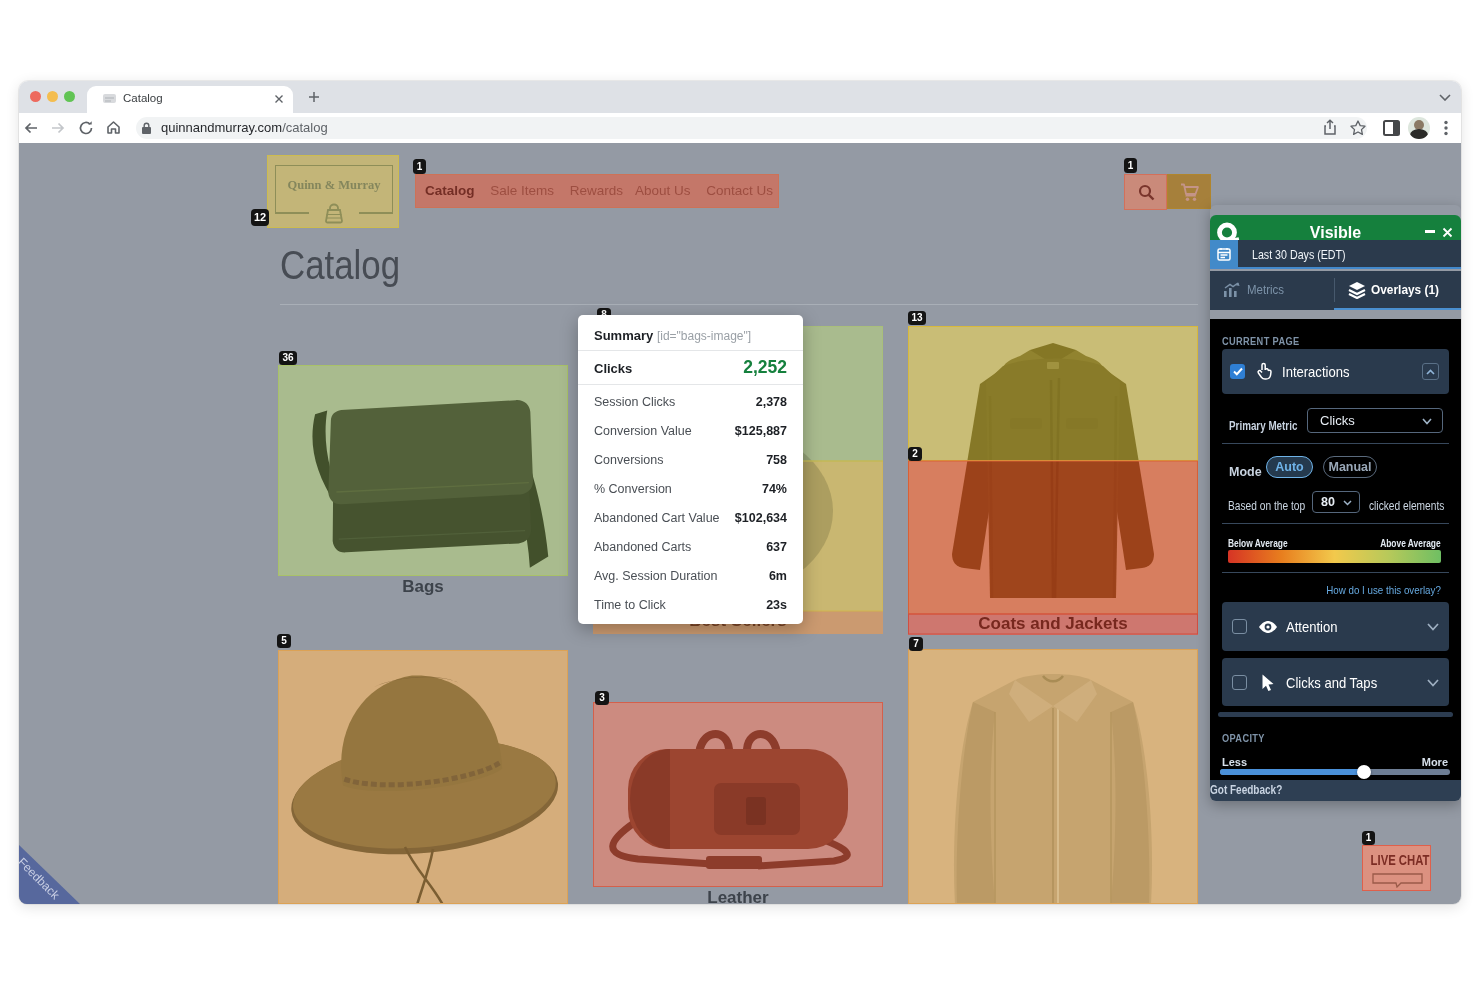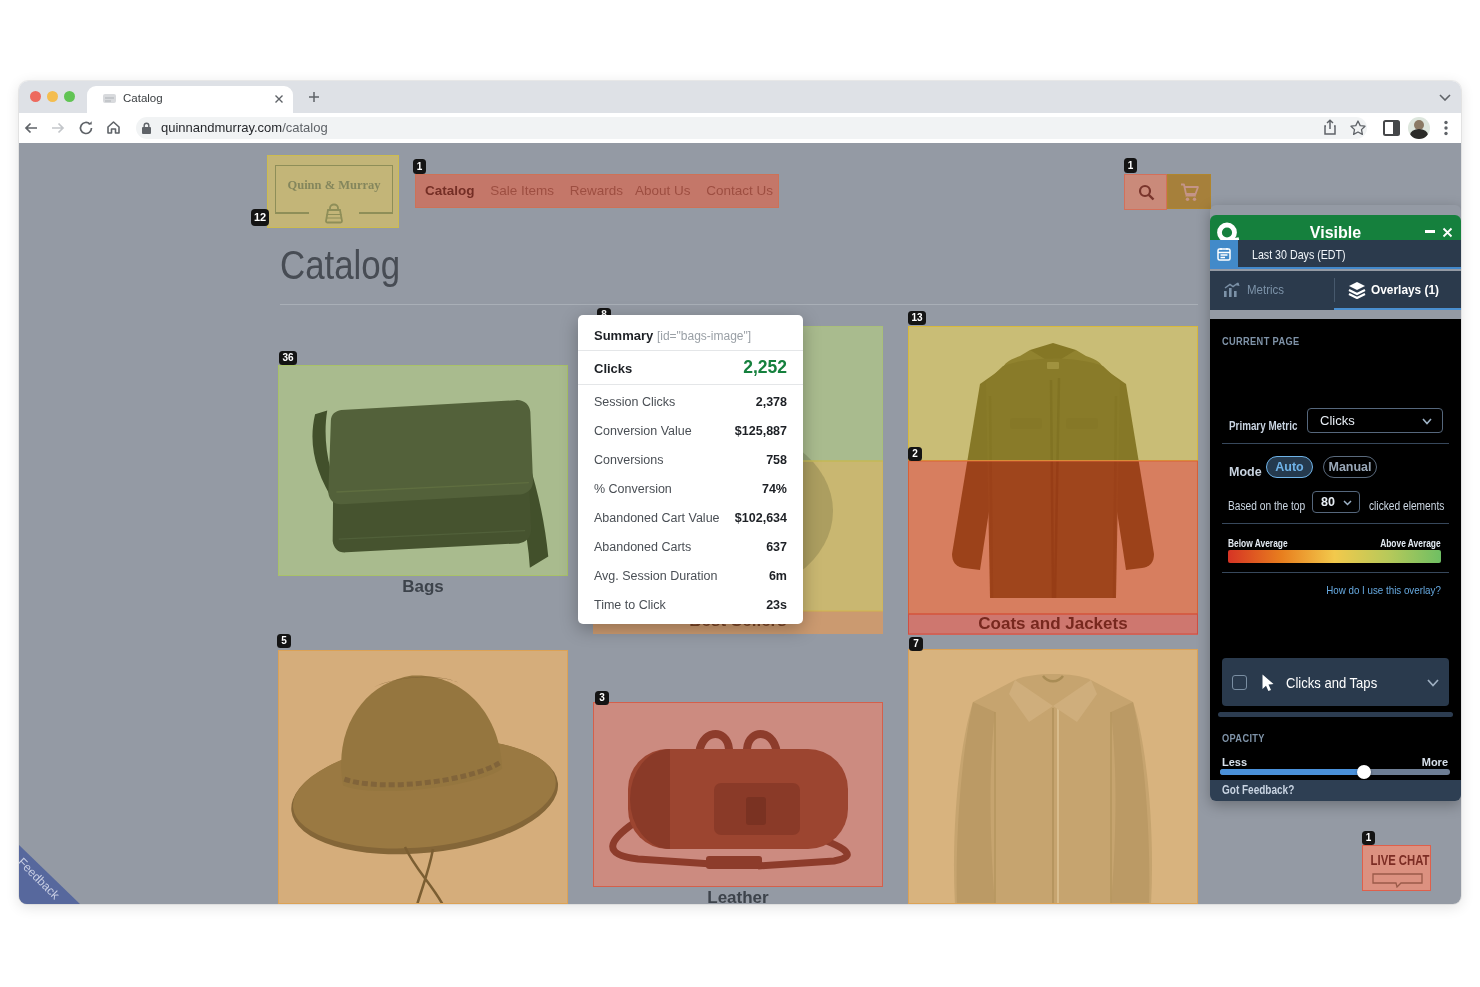--- a/index.html
+++ b/index.html
@@ -22,21 +22,21 @@
   svg { display:block; }
   
   #panel { position:absolute; left:1191px; top:62px; width:251px; height:596px; z-index:20; border-radius:6px; box-shadow:0 4px 14px rgba(0,0,0,0.28); font-family:"Liberation Sans", sans-serif; }
   #phead { position:absolute; left:0; top:10px; width:251px; height:35px; background:#15803d; border-radius:6px 6px 0 0; }
   #ptitle { position:absolute; left:0; top:9px; width:251px; text-align:center; color:#fff; font-weight:bold; font-size:16px; }
   #pdate { position:absolute; left:0; top:35px; width:251px; height:29px; background:#2b3a4c; border-bottom:2px solid #4389cb; }
   #pcal { position:absolute; left:0; top:0; width:28px; height:27px; background:#428ac9; }
   #pdatetext { position:absolute; left:42px; top:7px; color:#f2f6fa; font-size:13px; transform:scaleX(0.82); transform-origin:0 50%; white-space:nowrap; }
   #ptabs { position:absolute; left:0; top:66px; width:251px; height:39px; background:#2b3a4c; }
   #pbody { position:absolute; left:0; top:105px; width:251px; height:470px; background:#000000;margin-top:9px; }
-  #pfoot { position:absolute; left:0; top:575px; width:251px; height:21px; background:#2e3f53; border-radius:0 0 6px 6px; color:#c9d4e2; font-weight:bold; font-size:12.5px; line-height:21px; padding-left:12px; }
+  #pfoot { position:absolute; left:0; top:575px; width:251px; height:21px; background:#2e3f53; border-radius:0 0 6px 6px; color:#c9d4e2; font-weight:bold; font-size:12.5px; line-height:21px; padding-left:0; }
   #pfoot span { display:inline-block; transform:scaleX(0.8); transform-origin:0 50%; white-space:nowrap; }
   .pcard { position:absolute; left:12px; width:227px; background:#2a3a4d; border-radius:4px; }
   .plabel { color:#c8d3e0; font-weight:bold; font-size:12.5px; }
   .psec { color:#7f93a8; font-weight:bold; font-size:10.5px; letter-spacing:0.4px; transform:scaleX(0.88); transform-origin:0 0; white-space:nowrap; }
   .psel { position:absolute; border:1px solid #55677c; border-radius:4px; color:#e8eef5; font-size:13px; }
   .pill { position:absolute; border-radius:11px; font-weight:bold; font-size:12.5px; text-align:center; }
   .trow { position:absolute; left:16px; width:193px; color:#4a4f55; }
   .trow b { float:right; color:#1d2025; font-weight:bold; }
   .pchk { position:absolute; width:15px; height:15px; border-radius:3px; }
 </style>
@@ -309,20 +309,35 @@
         <svg style="position:absolute; left:138px; top:10px;" width="18" height="18" viewBox="0 0 18 18">
             <path d="M9 1 L17 5 L9 9 L1 5 Z" fill="#fff"></path>
             <path d="M1 9 L9 13 L17 9" stroke="#fff" stroke-width="2.2" fill="none"></path>
             <path d="M1 13 L9 17 L17 13" stroke="#fff" stroke-width="2.2" fill="none"></path>
           </svg>
         <div style="position:absolute; left:161px; top:11px; color:#ffffff; font-size:13.5px; font-weight:bold; transform:scaleX(0.88); transform-origin:0 0; white-space:nowrap;">Overlays (1)</div>
         <div style="position:absolute; left:124px; top:37px; width:127px; height:2px; background:#4a8fd0;"></div>
       </div>
       <div id="pbody">
         <div class="psec" style="position:absolute; left:12px; top:16px;">CURRENT PAGE</div>
+        <div class="pcard" style="top:30px; height:45px;">
+          <div class="pchk" style="left:8px; top:15px; background:#2f7fd4;"></div>
+          <svg style="position:absolute; left:10.5px; top:18px;" width="10" height="9" viewBox="0 0 10 9">
+              <path d="M1 4.5 L3.8 7.2 L9 1.5" stroke="#fff" stroke-width="2" fill="none"></path>
+            </svg>
+          <svg style="position:absolute; left:33px; top:13px;" width="19" height="19" viewBox="0 0 19 19">
+              <path d="M7 8 V3 a1.6 1.6 0 0 1 3.2 0 V8 M10.2 8 a1.5 1.5 0 0 1 3 0.5 M13.2 9 a1.5 1.5 0 0 1 2.8 0.8 L15.6 13 C15.2 15.5 13.5 17 11 17 H10 C8.5 17 7.3 16.4 6.4 15.2 L3.4 11 a1.5 1.5 0 0 1 2.4 -1.8 L7 10.5" stroke="#fff" stroke-width="1.5" fill="none" stroke-linejoin="round"></path>
+            </svg>
+          <div style="position:absolute; left:60px; top:14px; color:#fff; font-size:15px; transform:scaleX(0.87); transform-origin:0 0;">Interactions</div>
+          <div style="position:absolute; left:200px; top:14px; width:17px; height:17px; border:1px solid #5a7087; border-radius:3px;">
+            <svg style="position:absolute; left:3px; top:4.5px;" width="9" height="6" viewBox="0 0 9 6">
+                <path d="M1 5 L4.5 1.5 L8 5" stroke="#8fb4d8" stroke-width="1.6" fill="none"></path>
+              </svg>
+          </div>
+        </div>
         <div class="plabel" style="position:absolute; left:19px; top:100px; font-size:12px; transform:scaleX(0.82); transform-origin:0 0; white-space:nowrap;">Primary Metric</div>
         <div class="psel" style="left:97px; top:89px; width:136px; height:25px;">
           <span style="position:absolute; left:12px; top:4px;">Clicks</span>
           <svg style="position:absolute; right:10px; top:9px;" width="10" height="7" viewBox="0 0 10 7">
               <path d="M1 1 L5 5.5 L9 1" stroke="#9fb4c8" stroke-width="1.6" fill="none"></path>
             </svg>
         </div>
         <div style="position:absolute; left:12px; top:124px; width:227px; height:1px; background:#37485c;"></div>
         <div class="plabel" style="position:absolute; left:19px; top:146px;">Mode</div>
         <div class="pill" style="left:56px; top:137px; width:47px; height:22px; line-height:21px; border:1.5px solid #6fb3e8; color:#6fb3e8; background:#253a4e;">Auto</div>
@@ -334,20 +349,32 @@
               <path d="M1 1 L4.5 4.5 L8 1" stroke="#9fb4c8" stroke-width="1.5" fill="none"></path>
             </svg>
         </div>
         <div class="plabel" style="position:absolute; left:159px; top:180px; font-weight:normal; color:#cdd8e4; font-size:12px; transform:scaleX(0.85); transform-origin:0 0; white-space:nowrap;">clicked elements</div>
         <div style="position:absolute; left:12px; top:204px; width:227px; height:1px; background:#37485c;"></div>
         <div style="position:absolute; left:18px; top:218px; color:#e3eaf2; font-size:10.5px; font-weight:bold; transform:scaleX(0.8); transform-origin:0 0; white-space:nowrap;">Below Average</div>
         <div style="position:absolute; right:20px; top:218px; color:#e3eaf2; font-size:10.5px; font-weight:bold; transform:scaleX(0.8); transform-origin:100% 0; white-space:nowrap;">Above Average</div>
         <div style="position:absolute; left:18px; top:231px; width:213px; height:13px; border-radius:2px; background:linear-gradient(90deg,#d63425,#e87e1e,#f2c94c,#b8c95a,#6fbf63);"></div>
         <div style="position:absolute; left:12px; top:253px; width:227px; height:1px; background:#37485c;"></div>
         <div style="position:absolute; right:20px; top:265px; color:#66a9e0; font-size:11.5px; transform:scaleX(0.85); transform-origin:100% 0; white-space:nowrap;">How do I use this overlay?</div>
+        <div class="pcard" style="top:283px; height:49px;">
+          <div class="pchk" style="left:10px; top:17px; border:1.5px solid #7a8ea2;"></div>
+          <svg style="position:absolute; left:36px; top:18px;" width="20" height="14" viewBox="0 0 20 14">
+              <path d="M1 7 C4 2.5 8 1 10 1 C12 1 16 2.5 19 7 C16 11.5 12 13 10 13 C8 13 4 11.5 1 7 Z" fill="#fff"></path>
+              <circle cx="10" cy="7" r="3.4" fill="#2a3a4d"></circle>
+              <circle cx="10" cy="7" r="1.6" fill="#fff"></circle>
+            </svg>
+          <div style="position:absolute; left:64px; top:16px; color:#fff; font-size:15px; transform:scaleX(0.87); transform-origin:0 0;">Attention</div>
+          <svg style="position:absolute; left:205px; top:21px;" width="12" height="8" viewBox="0 0 12 8">
+              <path d="M1 1 L6 6.5 L11 1" stroke="#9fb0c2" stroke-width="1.7" fill="none"></path>
+            </svg>
+        </div>
         <div class="pcard" style="top:339px; height:48px;">
           <div class="pchk" style="left:10px; top:17px; border:1.5px solid #7a8ea2;"></div>
           <svg style="position:absolute; left:39px; top:15px;" width="14" height="19" viewBox="0 0 14 19">
               <path d="M1.5 1.5 L12.5 11 L7.5 11.6 L10 17 L7.4 18 L5 12.7 L1.5 16 Z" fill="#fff"></path>
             </svg>
           <div style="position:absolute; left:64px; top:16px; color:#fff; font-size:15px; transform:scaleX(0.87); transform-origin:0 0; white-space:nowrap;">Clicks and Taps</div>
           <svg style="position:absolute; left:205px; top:21px;" width="12" height="8" viewBox="0 0 12 8">
               <path d="M1 1 L6 6.5 L11 1" stroke="#9fb0c2" stroke-width="1.7" fill="none"></path>
             </svg>
         </div>

